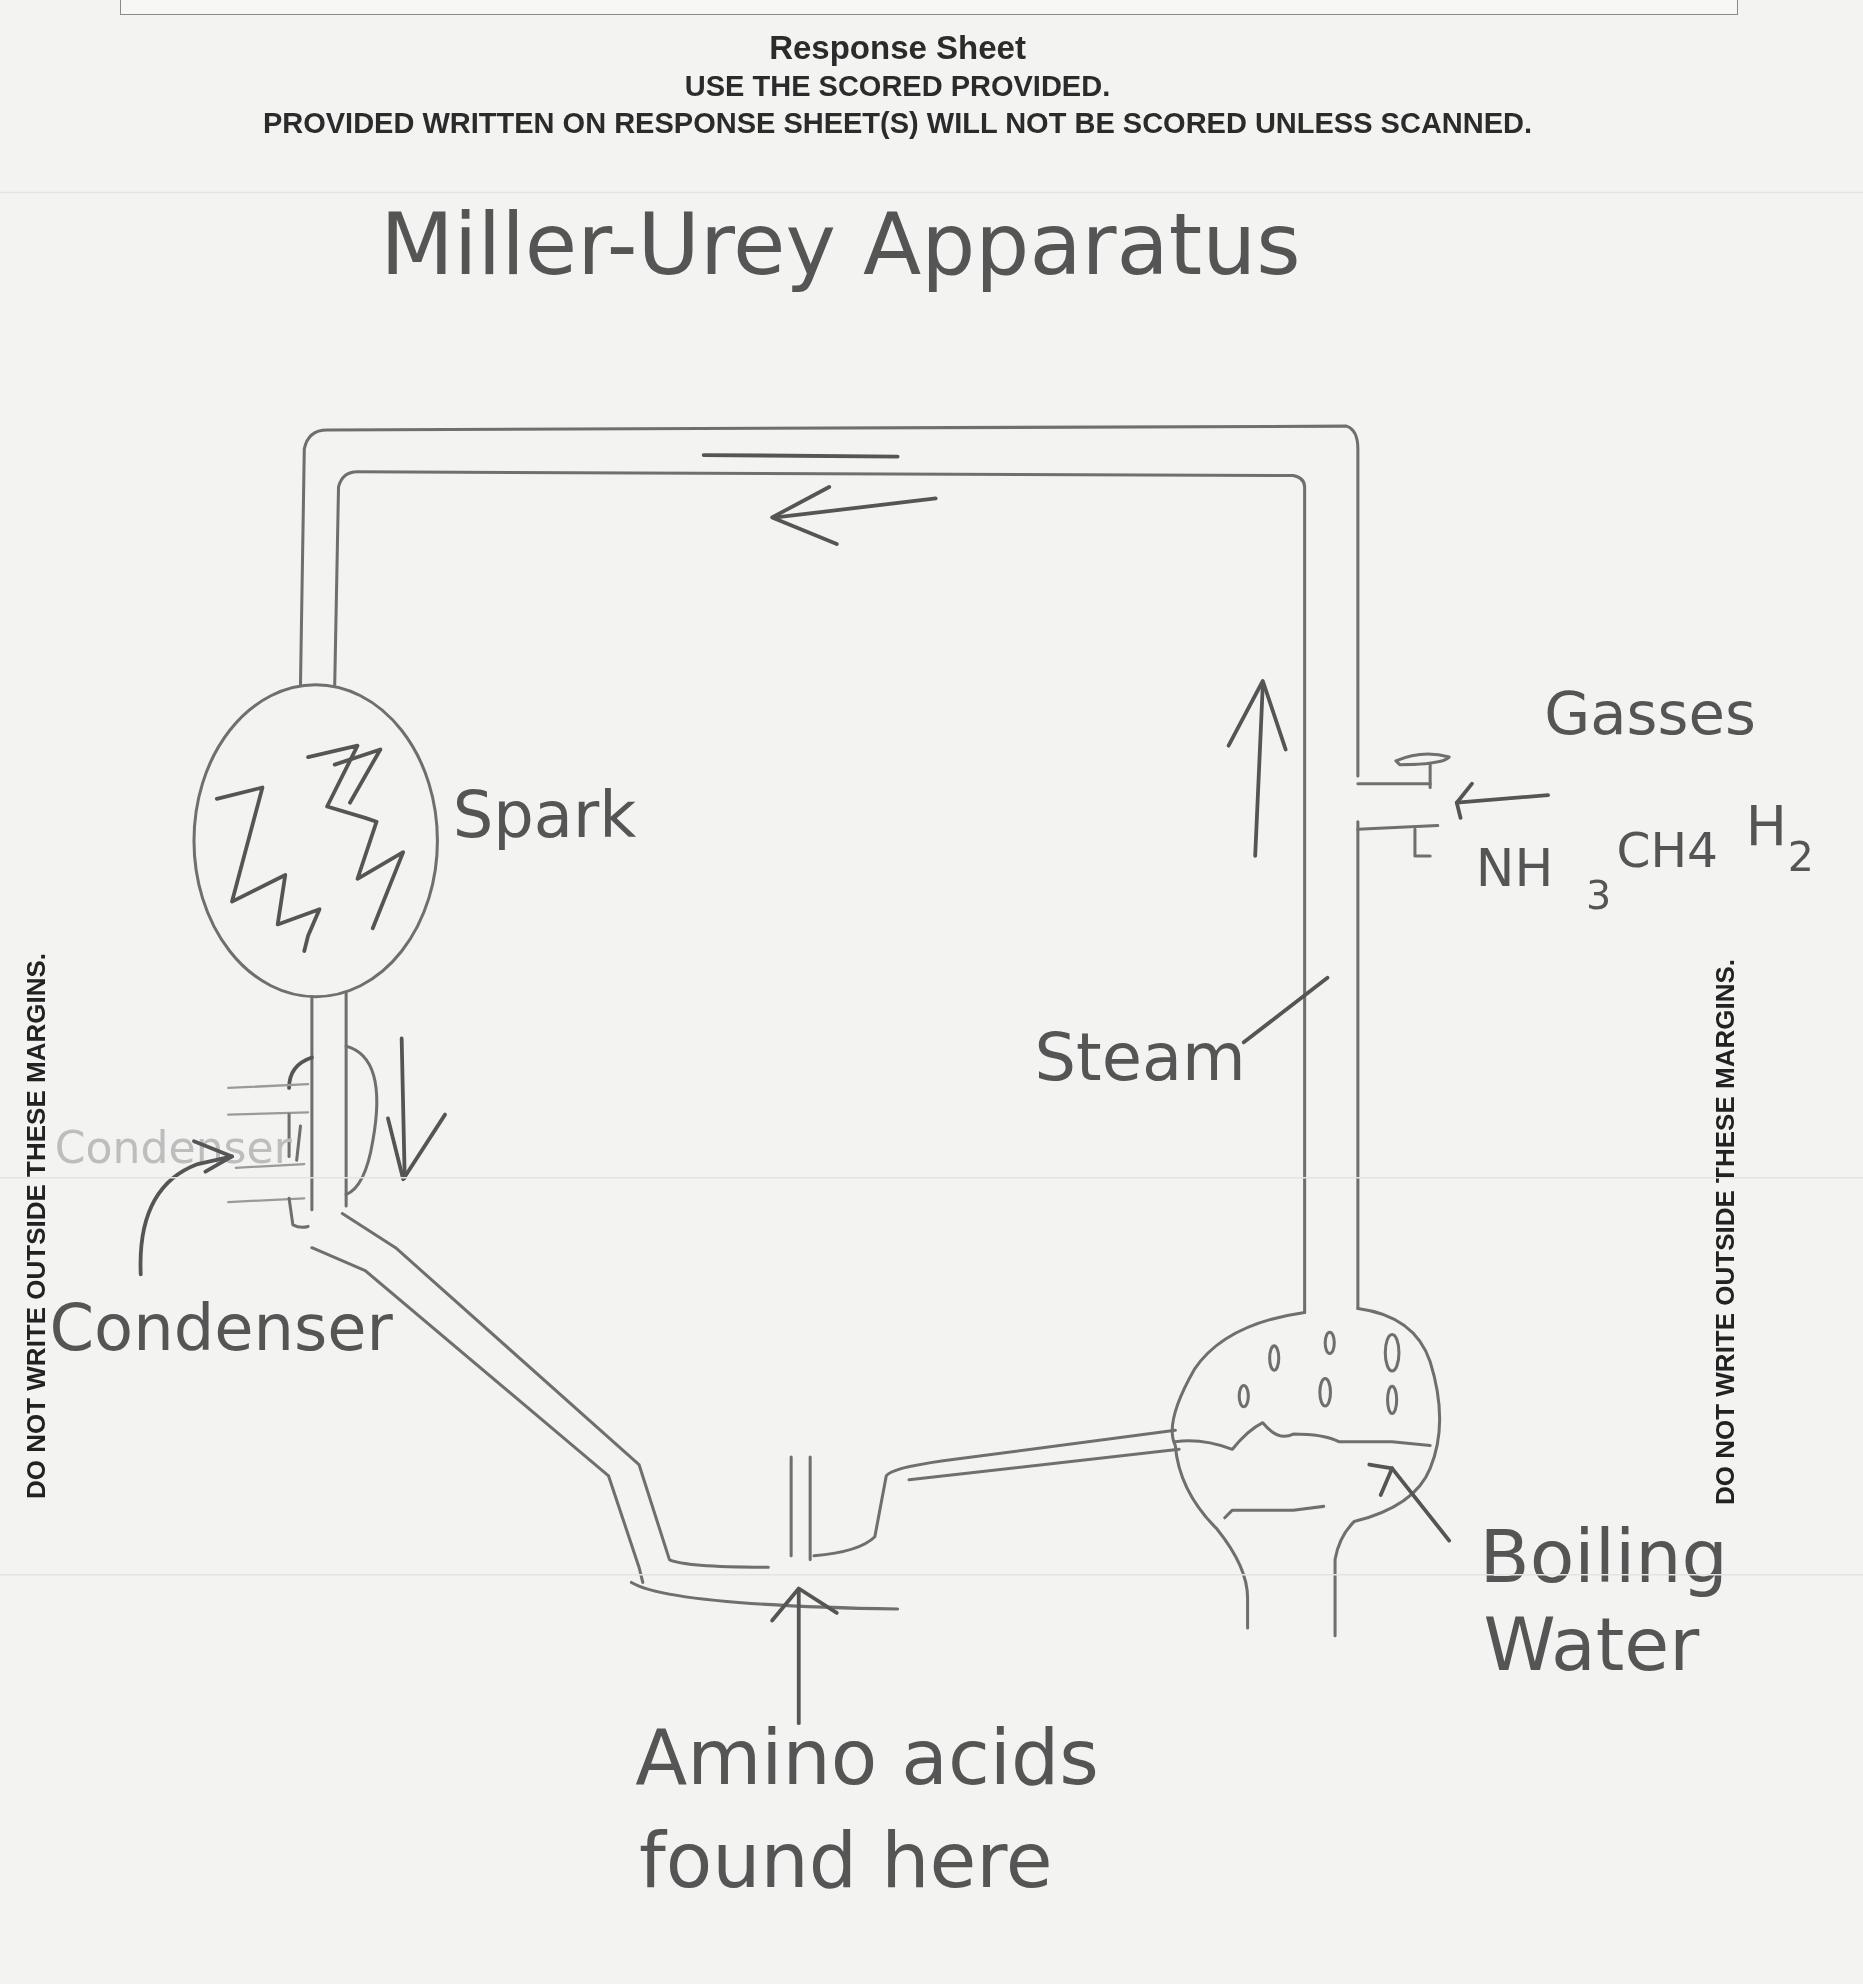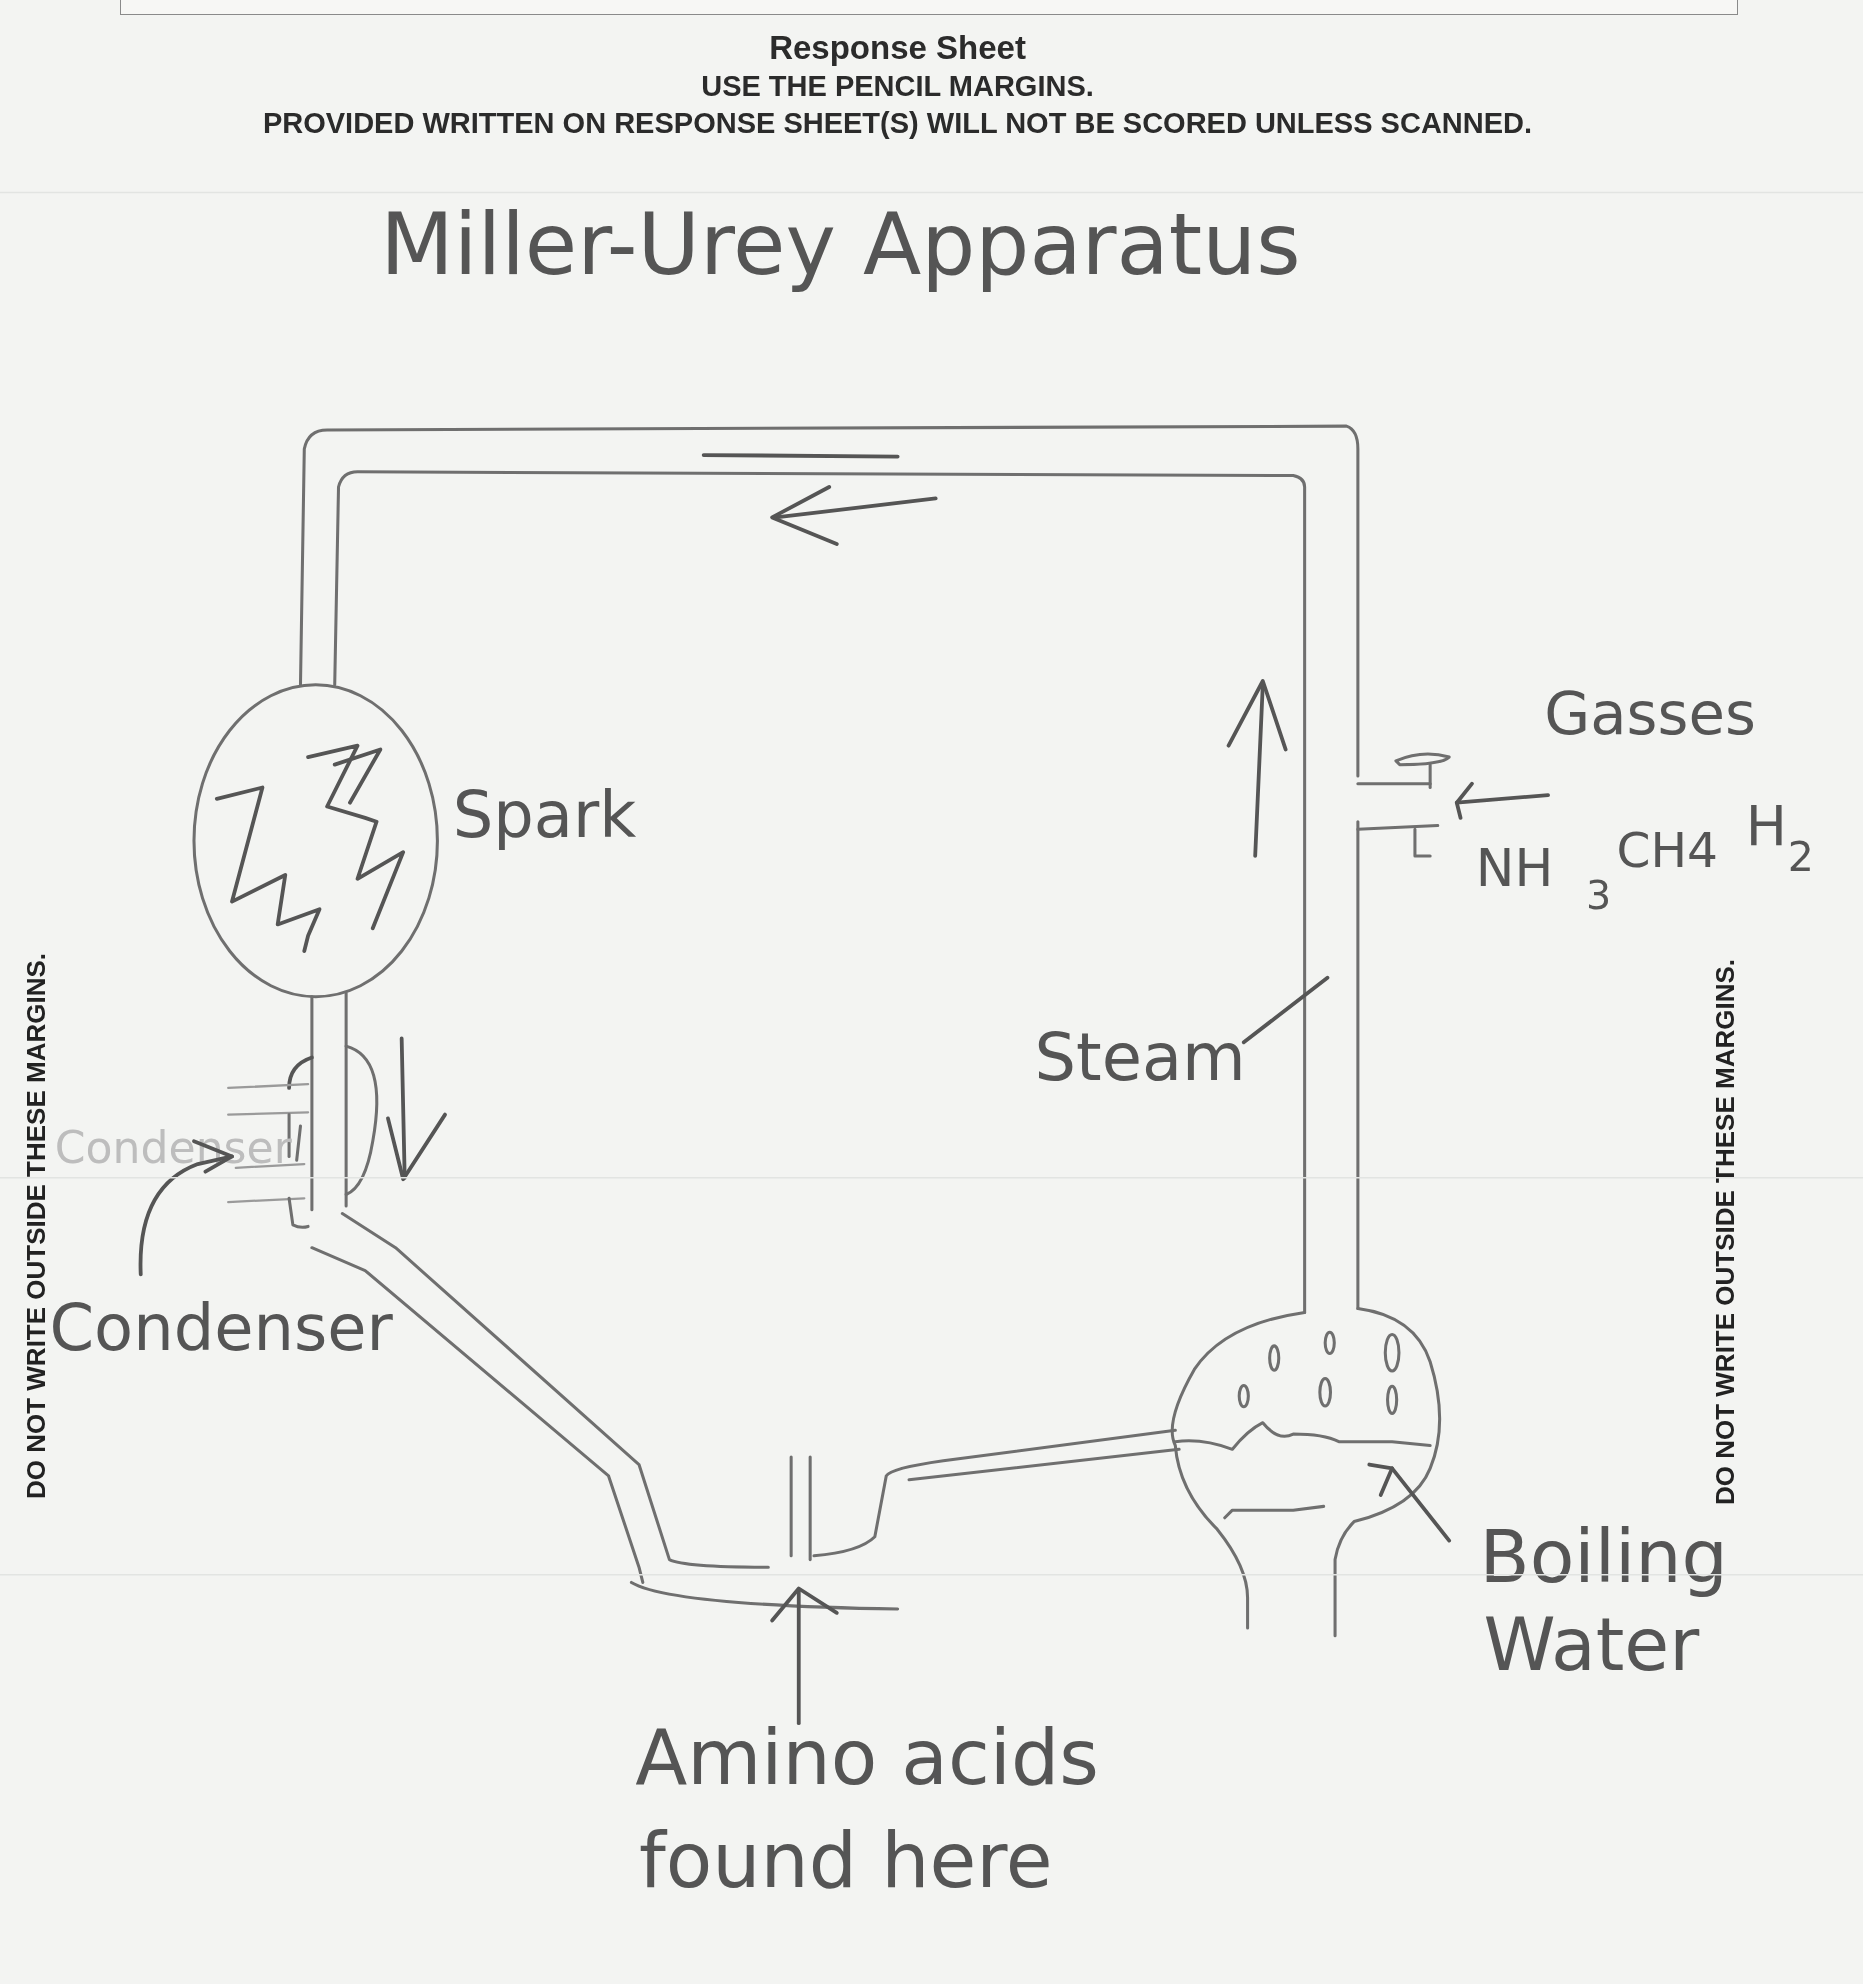--- a/index.html
+++ b/index.html
@@ -29,21 +29,21 @@
   .pencil { fill:none; stroke:#6f6f6f; stroke-width:4; stroke-linecap:round; stroke-linejoin:round; }
   .pencil-dark { fill:none; stroke:#555; stroke-width:5; stroke-linecap:round; stroke-linejoin:round; }
   .pencil-light { fill:none; stroke:#9a9a9a; stroke-width:3; stroke-linecap:round; }
 </style>
 </head>
 <body>
 
 <div class="top-box"></div>
 
 <div class="header h1">Response Sheet</div>
-<div class="header h2">USE THE PENCIL MARGINS.</div>
+<div class="header h2">USE THE SCORED PROVIDED.</div>
 <div class="header h3">PROVIDED WRITTEN ON RESPONSE SHEET(S) WILL NOT BE SCORED UNLESS SCANNED.</div>
 
 <div class="margin-note margin-left">DO NOT WRITE OUTSIDE THESE MARGINS.</div>
 <div class="margin-note margin-right">DO NOT WRITE OUTSIDE THESE MARGINS.</div>
 
 <svg class="drawing" width="1863" height="1985" viewBox="0 0 2449 2609">
 
   <text class="hand" x="500" y="360" font-size="112">Miller-Urey Apparatus</text>
 
   <g>

